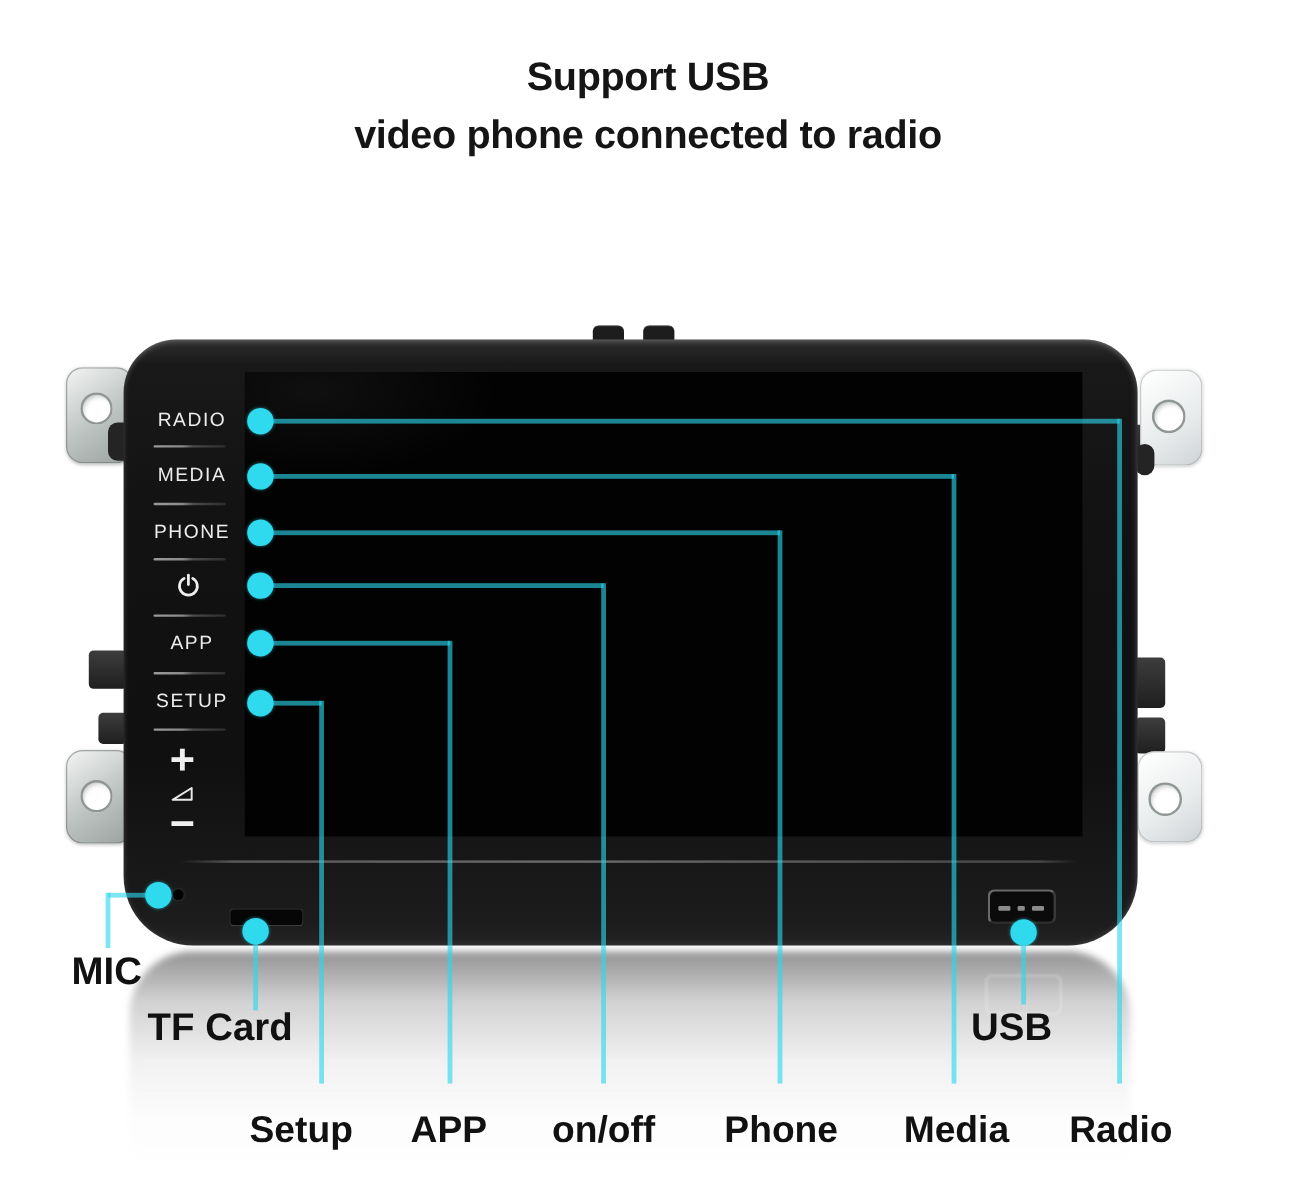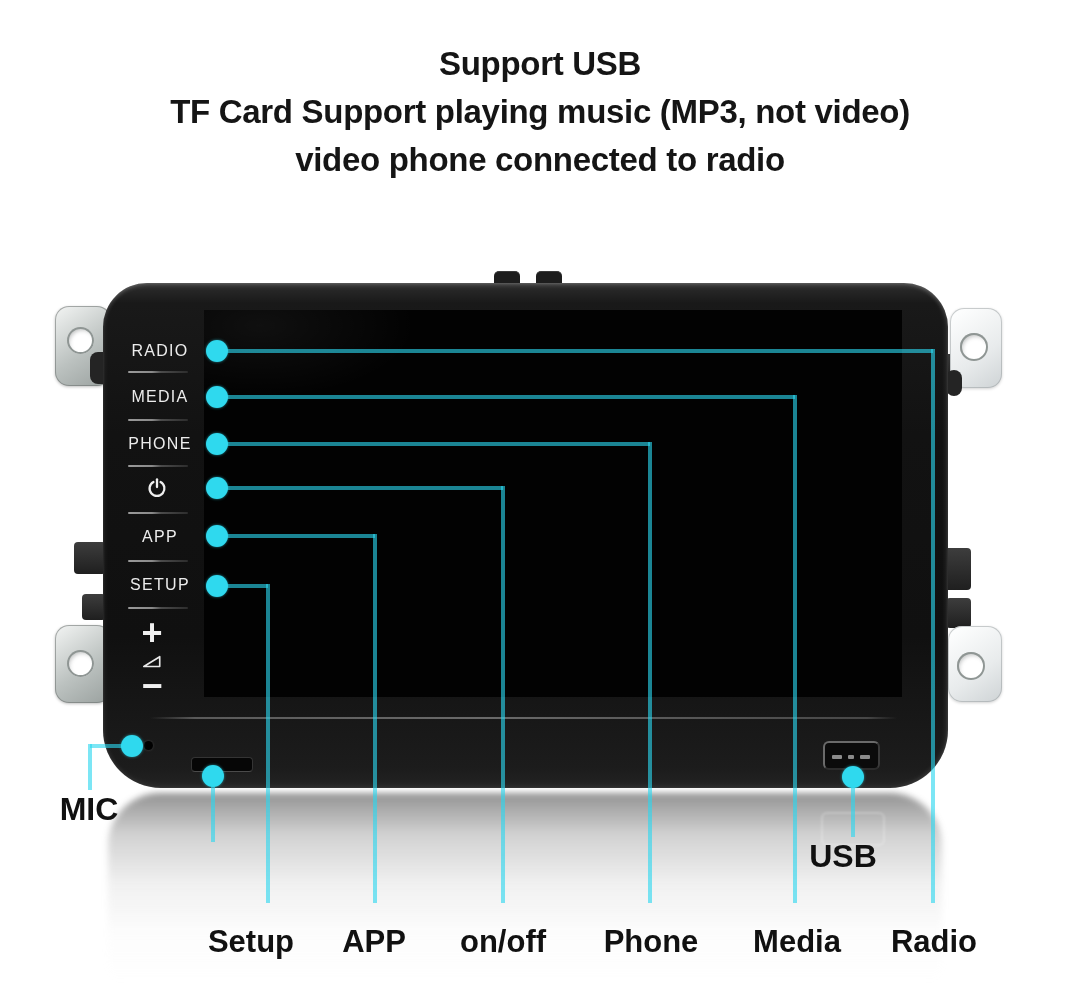--- a/index.html
+++ b/index.html
@@ -69,21 +69,20 @@
   #usb-reflection{left:821px;top:812px;width:60px;height:30px;border-radius:6px;z-index:2;
                   border:2px solid rgba(255,255,255,.45);opacity:.5;filter:blur(1px);}
 </style>
 </head>
 <body>
 
 <div id="stage">
 
   <div class="abs" id="title">
     <div>Support USB</div>
-    <div>TF Card Support playing music (MP3, not video)</div>
     <div>video phone connected to radio</div>
   </div>
 
   <div class="abs" id="reflection"></div>
   <div class="abs" id="usb-reflection"></div>
 
   <div class="abs ptab" style="left:74px;top:542px;width:32px;height:32px;"></div>
   <div class="abs ptab" style="left:82px;top:594px;width:24px;height:26px;"></div>
   <div class="abs ptab" style="left:944px;top:354px;width:20px;height:30px;"></div>
   <div class="abs ptab" style="left:944px;top:548px;width:27px;height:42px;"></div>
@@ -168,20 +167,21 @@
   <div class="abs cdot" style="left:206px;top:386px;"></div>
   <div class="abs cdot" style="left:206px;top:433px;"></div>
   <div class="abs cdot" style="left:206px;top:477px;"></div>
   <div class="abs cdot" style="left:206px;top:525px;"></div>
   <div class="abs cdot" style="left:206px;top:575px;"></div>
   <div class="abs cdot" style="left:121px;top:735px;"></div>
   <div class="abs cdot" style="left:202px;top:765px;"></div>
   <div class="abs cdot" style="left:842px;top:766px;"></div>
 
   <div class="abs plabel" style="left:89px;top:791px;transform:translateX(-50%);">MIC</div>
+  <div class="abs plabel" style="left:123px;top:838px;">TF Card</div>
   <div class="abs plabel" style="left:843px;top:838px;transform:translateX(-50%);">USB</div>
 
   <div class="abs blabel" style="left:251px;">Setup</div>
   <div class="abs blabel" style="left:374px;">APP</div>
   <div class="abs blabel" style="left:503px;">on/off</div>
   <div class="abs blabel" style="left:651px;">Phone</div>
   <div class="abs blabel" style="left:797px;">Media</div>
   <div class="abs blabel" style="left:934px;">Radio</div>
 
 </div>

